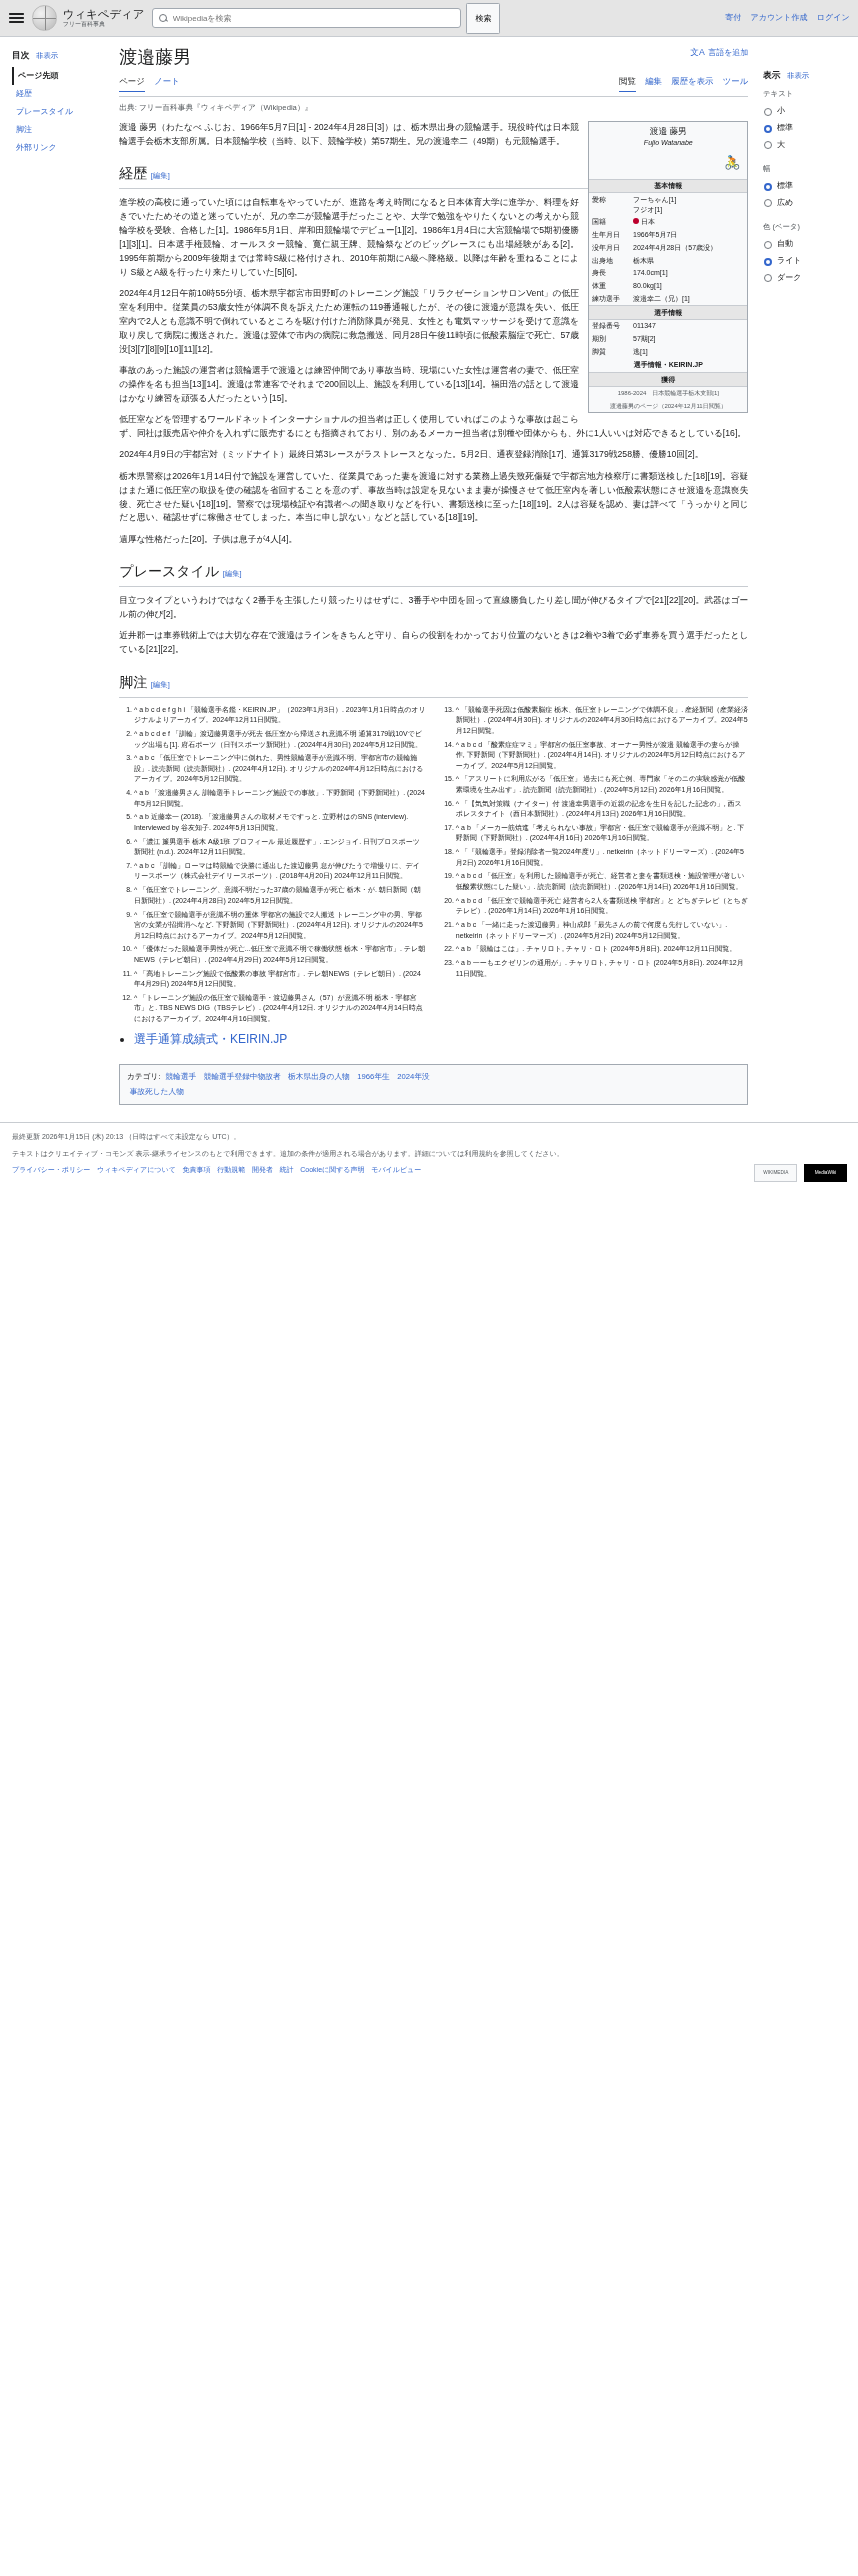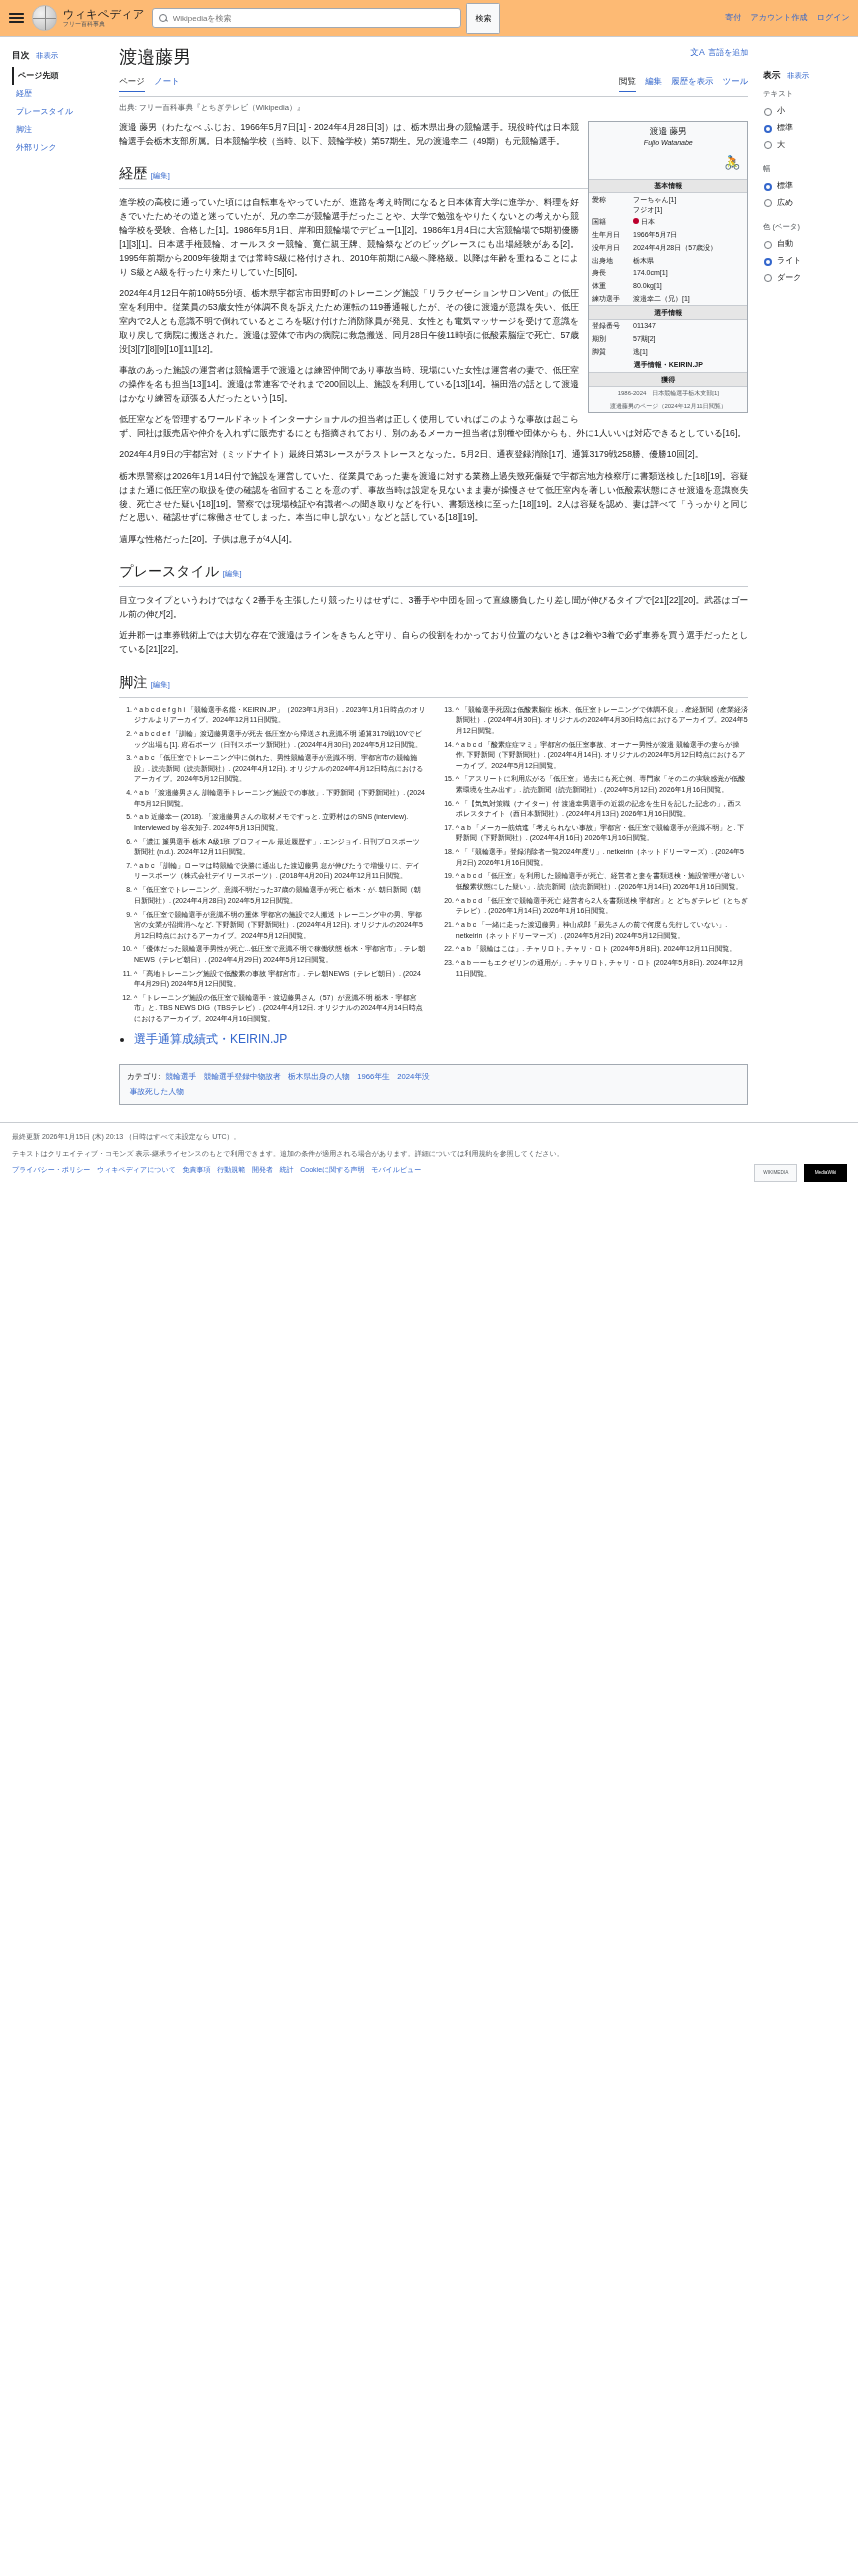--- a/index.html
+++ b/index.html
@@ -12,21 +12,21 @@
     color:#202122;
     line-height:1.6;
   }
   a { color:#3366cc; text-decoration:none; }
 
   
   .wiki-header {
     display:flex; align-items:center;
     height:37px; padding:0 9.4px;
     border-bottom:0.7px solid #c8ccd1;
-    background:#fdba74;
+    background:#e5e5e5;
     gap:8px;
   }
   .hamburger { width:14.7px; cursor:pointer; }
   .hamburger div { height:1.3px; background:#202122; margin:2.7px 0; border-radius:0.7px; }
   .logo-wrap { display:flex; align-items:center; gap:5.3px; }
   .globe {
     width:25.4px; height:25.4px; border-radius:50%;
     background:radial-gradient(circle at 35% 32%, #f2f2f2 0%, #d8d8d8 45%, #b5b5b5 100%);
     position:relative; overflow:hidden;
     border:0.7px solid #bbb;
@@ -261,21 +261,21 @@
         <span class="tab">ノート</span>
       </div>
       <div class="tab-group right">
         <span class="tab active">閲覧</span>
         <span class="tab">編集</span>
         <span class="tab">履歴を表示</span>
         <span class="tab-more">ツール</span>
       </div>
     </div>
 
-    <div class="subtitle">出典: フリー百科事典『とちぎテレビ（Wikipedia）』</div>
+    <div class="subtitle">出典: フリー百科事典『ウィキペディア（Wikipedia）』</div>
 
     <div class="infobox">
       <div class="ib-title">渡邉 藤男</div>
       <div class="ib-sub">Fujio Watanabe</div>
       <div class="ib-img">
         <span class="bike">🚴</span>
       </div>
       <div class="ib-band">基本情報</div>
       <table class="ib">
         <tbody>

